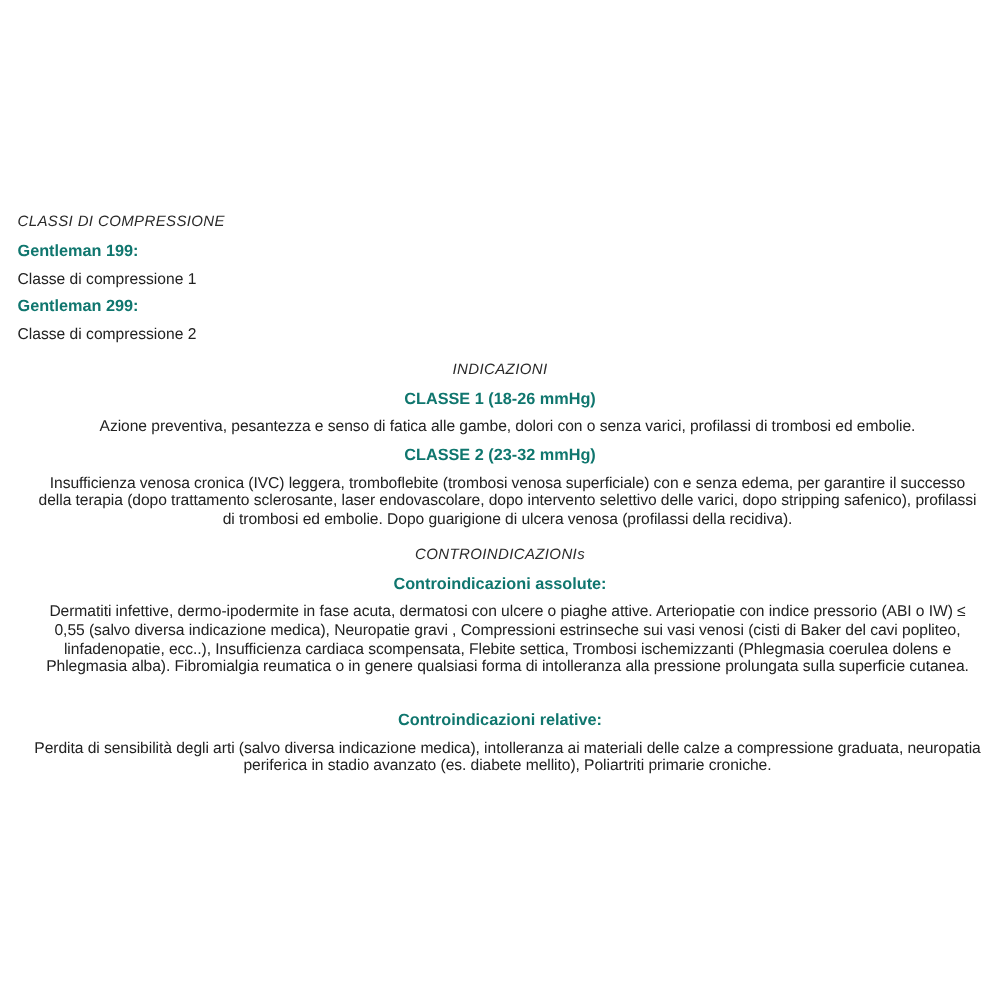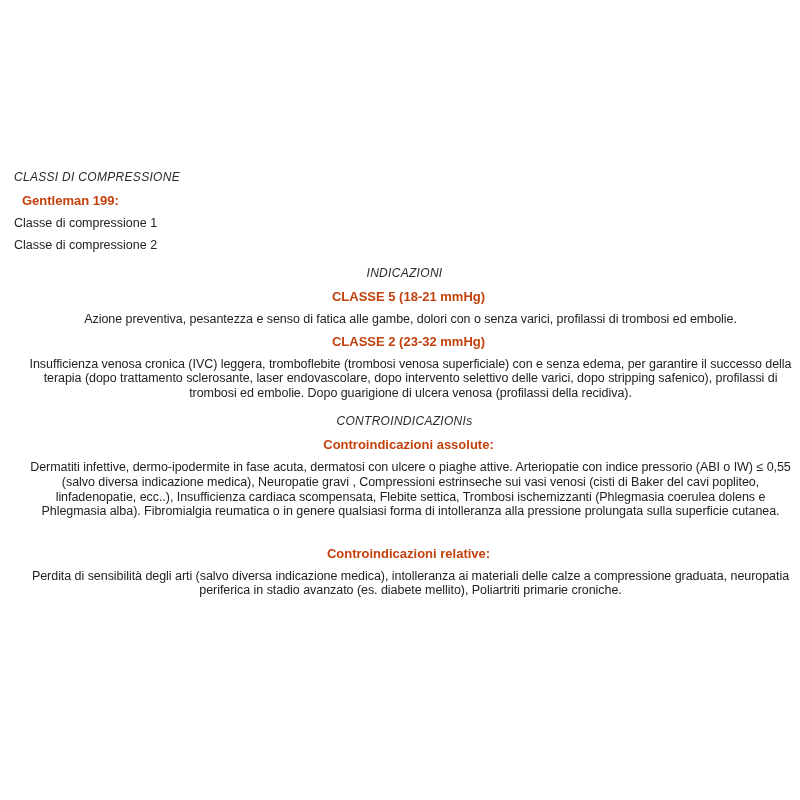--- a/index.html
+++ b/index.html
@@ -11,39 +11,39 @@
     width: 800px;
     height: 800px;
     overflow: hidden;
     font-family: "Liberation Sans", "DejaVu Sans", sans-serif;
     color: #1d1d1f;
     -webkit-font-smoothing: antialiased;
   }
   .doc {
     box-sizing: border-box;
     width: 800px;
-    padding: 170px 5px 0 14px;
+    padding: 170px 14px 0 14px;
   }
   .sec { margin: 0; }
   .sec + .sec { margin-top: 14px; text-align: center; }
   .sec-heading {
     font-style: italic;
     font-weight: 400;
     font-size: 12px;
     line-height: 14px;
     letter-spacing: 0.3px;
     margin: 0 0 10px 0;
     color: #2a2a2a;
   }
   .bold-line {
     font-weight: 700;
     font-size: 13px;
     line-height: 14px;
-    margin: 0 0 8px 8px;
-    color: #c2410c;
+    margin: 0 0 8px 0;
+    color: #0f766e;
   }
   .text-line {
     font-weight: 400;
     font-size: 12.5px;
     line-height: 14px;
     margin: 8px 0 8px 0;
     color: #222222;
   }
   .para {
     font-weight: 400;
@@ -57,26 +57,27 @@
 </style>
 </head>
 <body>
 
 <div class="doc">
 
   <section class="sec">
     <h2 class="sec-heading">CLASSI DI COMPRESSIONE</h2>
     <p class="bold-line">Gentleman 199:</p>
     <p class="text-line">Classe di compressione 1</p>
+    <p class="bold-line">Gentleman 299:</p>
     <p class="text-line">Classe di compressione 2</p>
   </section>
 
   <section class="sec">
     <h2 class="sec-heading">INDICAZIONI</h2>
-    <p class="bold-line">CLASSE 5 (18-21 mmHg)</p>
+    <p class="bold-line">CLASSE 1 (18-26 mmHg)</p>
     <p class="para">Azione preventiva, pesantezza e senso di fatica alle gambe, dolori con o senza varici, profilassi di trombosi ed embolie.</p>
     <p class="bold-line">CLASSE 2 (23-32 mmHg)</p>
     <p class="para">Insufficienza venosa cronica (IVC) leggera, tromboflebite (trombosi venosa superficiale) con e senza edema, per garantire il successo della terapia (dopo trattamento sclerosante, laser endovascolare, dopo intervento selettivo delle varici, dopo stripping safenico), profilassi di trombosi ed embolie. Dopo guarigione di ulcera venosa (profilassi della recidiva).</p>
   </section>
 
   <section class="sec">
     <h2 class="sec-heading">CONTROINDICAZIONIs</h2>
     <p class="bold-line">Controindicazioni assolute:</p>
     <p class="para">Dermatiti infettive, dermo-ipodermite in fase acuta, dermatosi con ulcere o piaghe attive. Arteriopatie con indice pressorio (ABI o IW) ≤ 0,55 (salvo diversa indicazione medica), Neuropatie gravi , Compressioni estrinseche sui vasi venosi (cisti di Baker del cavi popliteo, linfadenopatie, ecc..), Insufficienza cardiaca scompensata, Flebite settica, Trombosi ischemizzanti (Phlegmasia coerulea dolens e Phlegmasia alba). Fibromialgia reumatica o in genere qualsiasi forma di intolleranza alla pressione prolungata sulla superficie cutanea.</p>
     <div class="spacer-block"></div>

